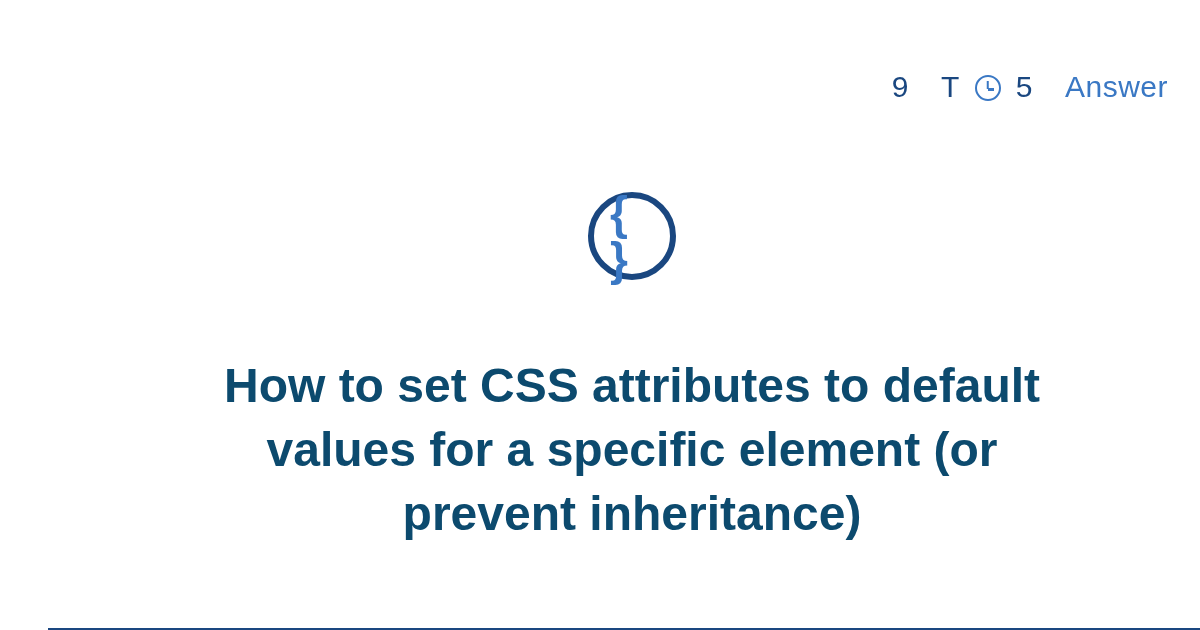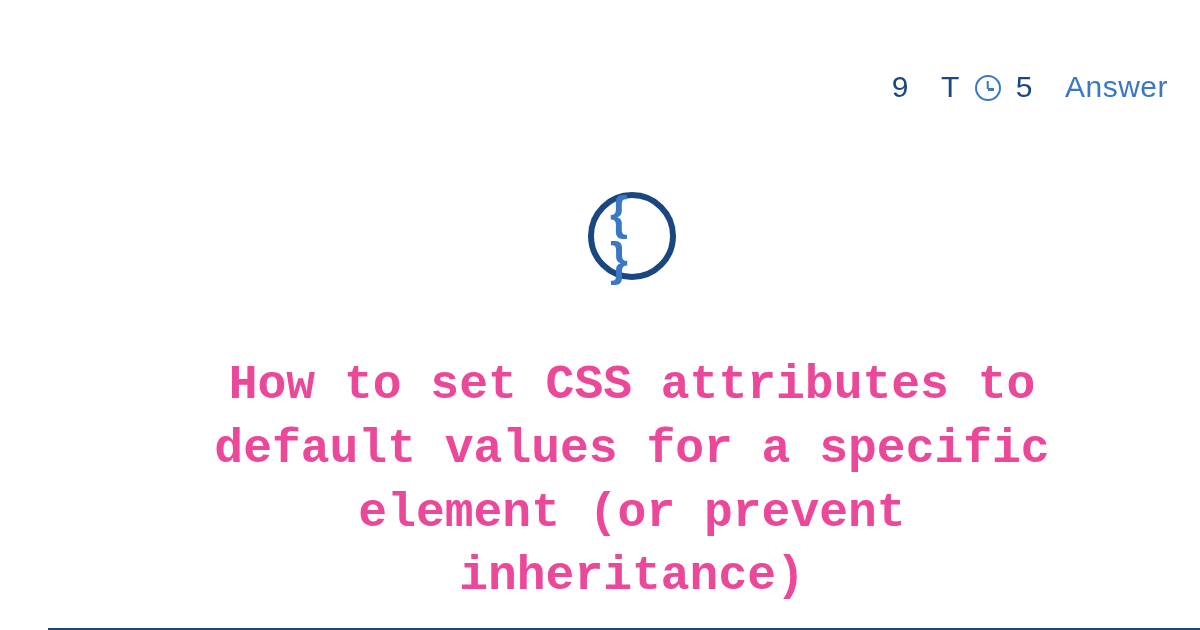--- a/index.html
+++ b/index.html
@@ -91,26 +91,25 @@
       font-size: 46px;
       font-weight: 700;
       color: #3a78c4;
       font-family: 'Segoe UI', Arial, sans-serif;
       letter-spacing: 4px;
       line-height: 1;
     }
     .title {
       font-size: 48px;
       font-weight: 700;
-      color: #ec4899;
+      color: #0c4a6e;
       text-align: center;
       line-height: 1.33;
       max-width: 960px;
       padding: 0 40px;
-      font-family: Liberation Mono, monospace;
     }
     .bottom-bar {
       position: absolute;
       bottom: 0;
       left: 0;
       right: 0;
       height: 18px;
       background: #1a4780;
     }
   </style>

